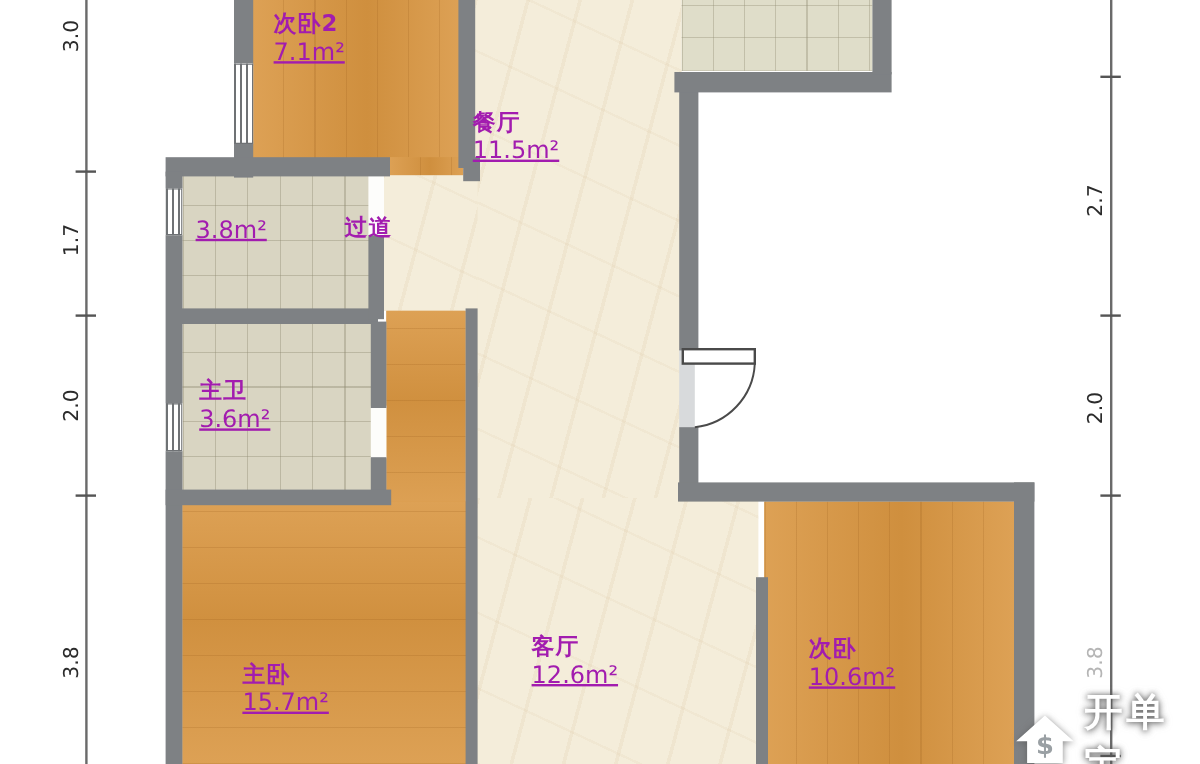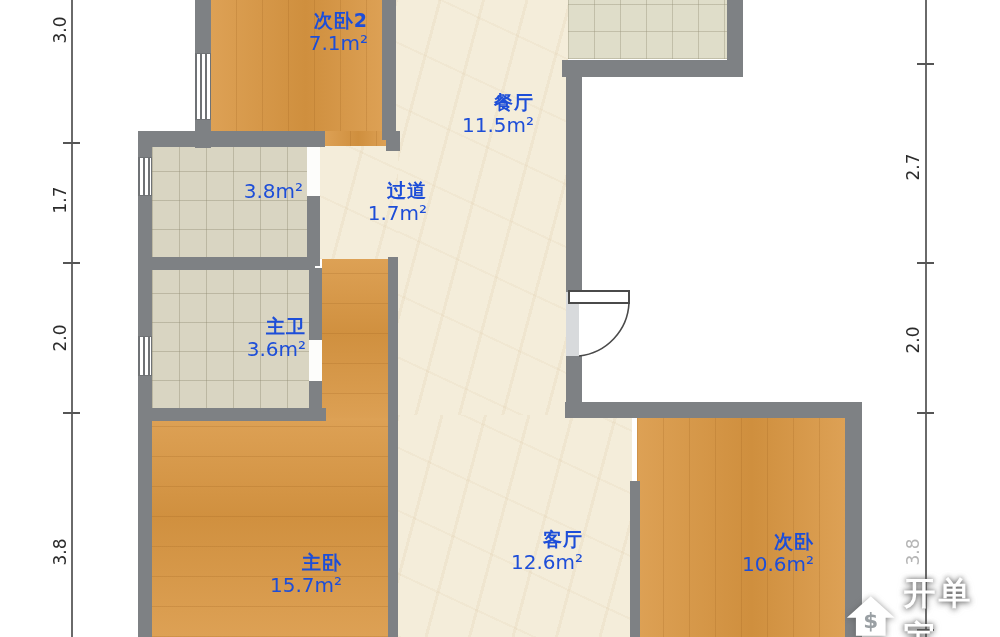--- a/index.html
+++ b/index.html
@@ -30,23 +30,23 @@
       repeating-linear-gradient(90deg, rgba(150,145,120,.40) 0 1px, rgba(0,0,0,0) 1px 26px);}
 
   .wall{background:#7e8184;}
   .window{background:#fff;
     background-image:repeating-linear-gradient(90deg,#6f7275 0 2px,rgba(0,0,0,0) 2px 5px);
     box-shadow:0 0 0 1px #6f7275 inset;}
   .threshold-white{background:#fdfdfb;}
   .threshold-grey{background:#d8dadc;}
 
   
-  .room-label{position:absolute;width:140px;margin-left:-70px;text-align:right;color:#1d4ed8;}
+  .room-label{position:absolute;width:140px;margin-left:-70px;text-align:left;color:#a21caf;}
   .room-label .rname{font-size:19px;font-weight:bold;letter-spacing:1px;line-height:22px;}
-  .room-label .rarea{font-size:20px;font-weight:400;line-height:25px;}
+  .room-label .rarea{font-size:20px;font-weight:400;line-height:25px;text-decoration:underline;}
 
   
   .dim-line{position:absolute;width:2px;background:#6a6a6a;}
   .dim-tick{position:absolute;width:17px;height:2px;background:#555;}
   .dim-label{position:absolute;width:44px;height:22px;line-height:22px;text-align:center;
              font-size:17px;color:#2b2b2b;transform:translate(-50%,-50%) rotate(-90deg);}
   .dim-label.faint{color:#b5b5b5;}
 
   
   #watermark{position:absolute;left:846px;top:572px;display:flex;align-items:center;gap:8px;
@@ -112,21 +112,20 @@
   </div>
   <div class="room-label" style="left:464px;top:91px;">
     <div class="rname">餐厅</div>
     <div class="rarea">11.5m²</div>
   </div>
   <div class="room-label" style="left:233px;top:179px;">
     <div class="rarea">3.8m²</div>
   </div>
   <div class="room-label" style="left:357px;top:179px;">
     <div class="rname">过道</div>
-    <div class="rarea">1.7m²</div>
   </div>
   <div class="room-label" style="left:236px;top:315px;">
     <div class="rname">主卫</div>
     <div class="rarea">3.6m²</div>
   </div>
   <div class="room-label" style="left:272px;top:551px;">
     <div class="rname">主卧</div>
     <div class="rarea">15.7m²</div>
   </div>
   <div class="room-label" style="left:513px;top:528px;">

